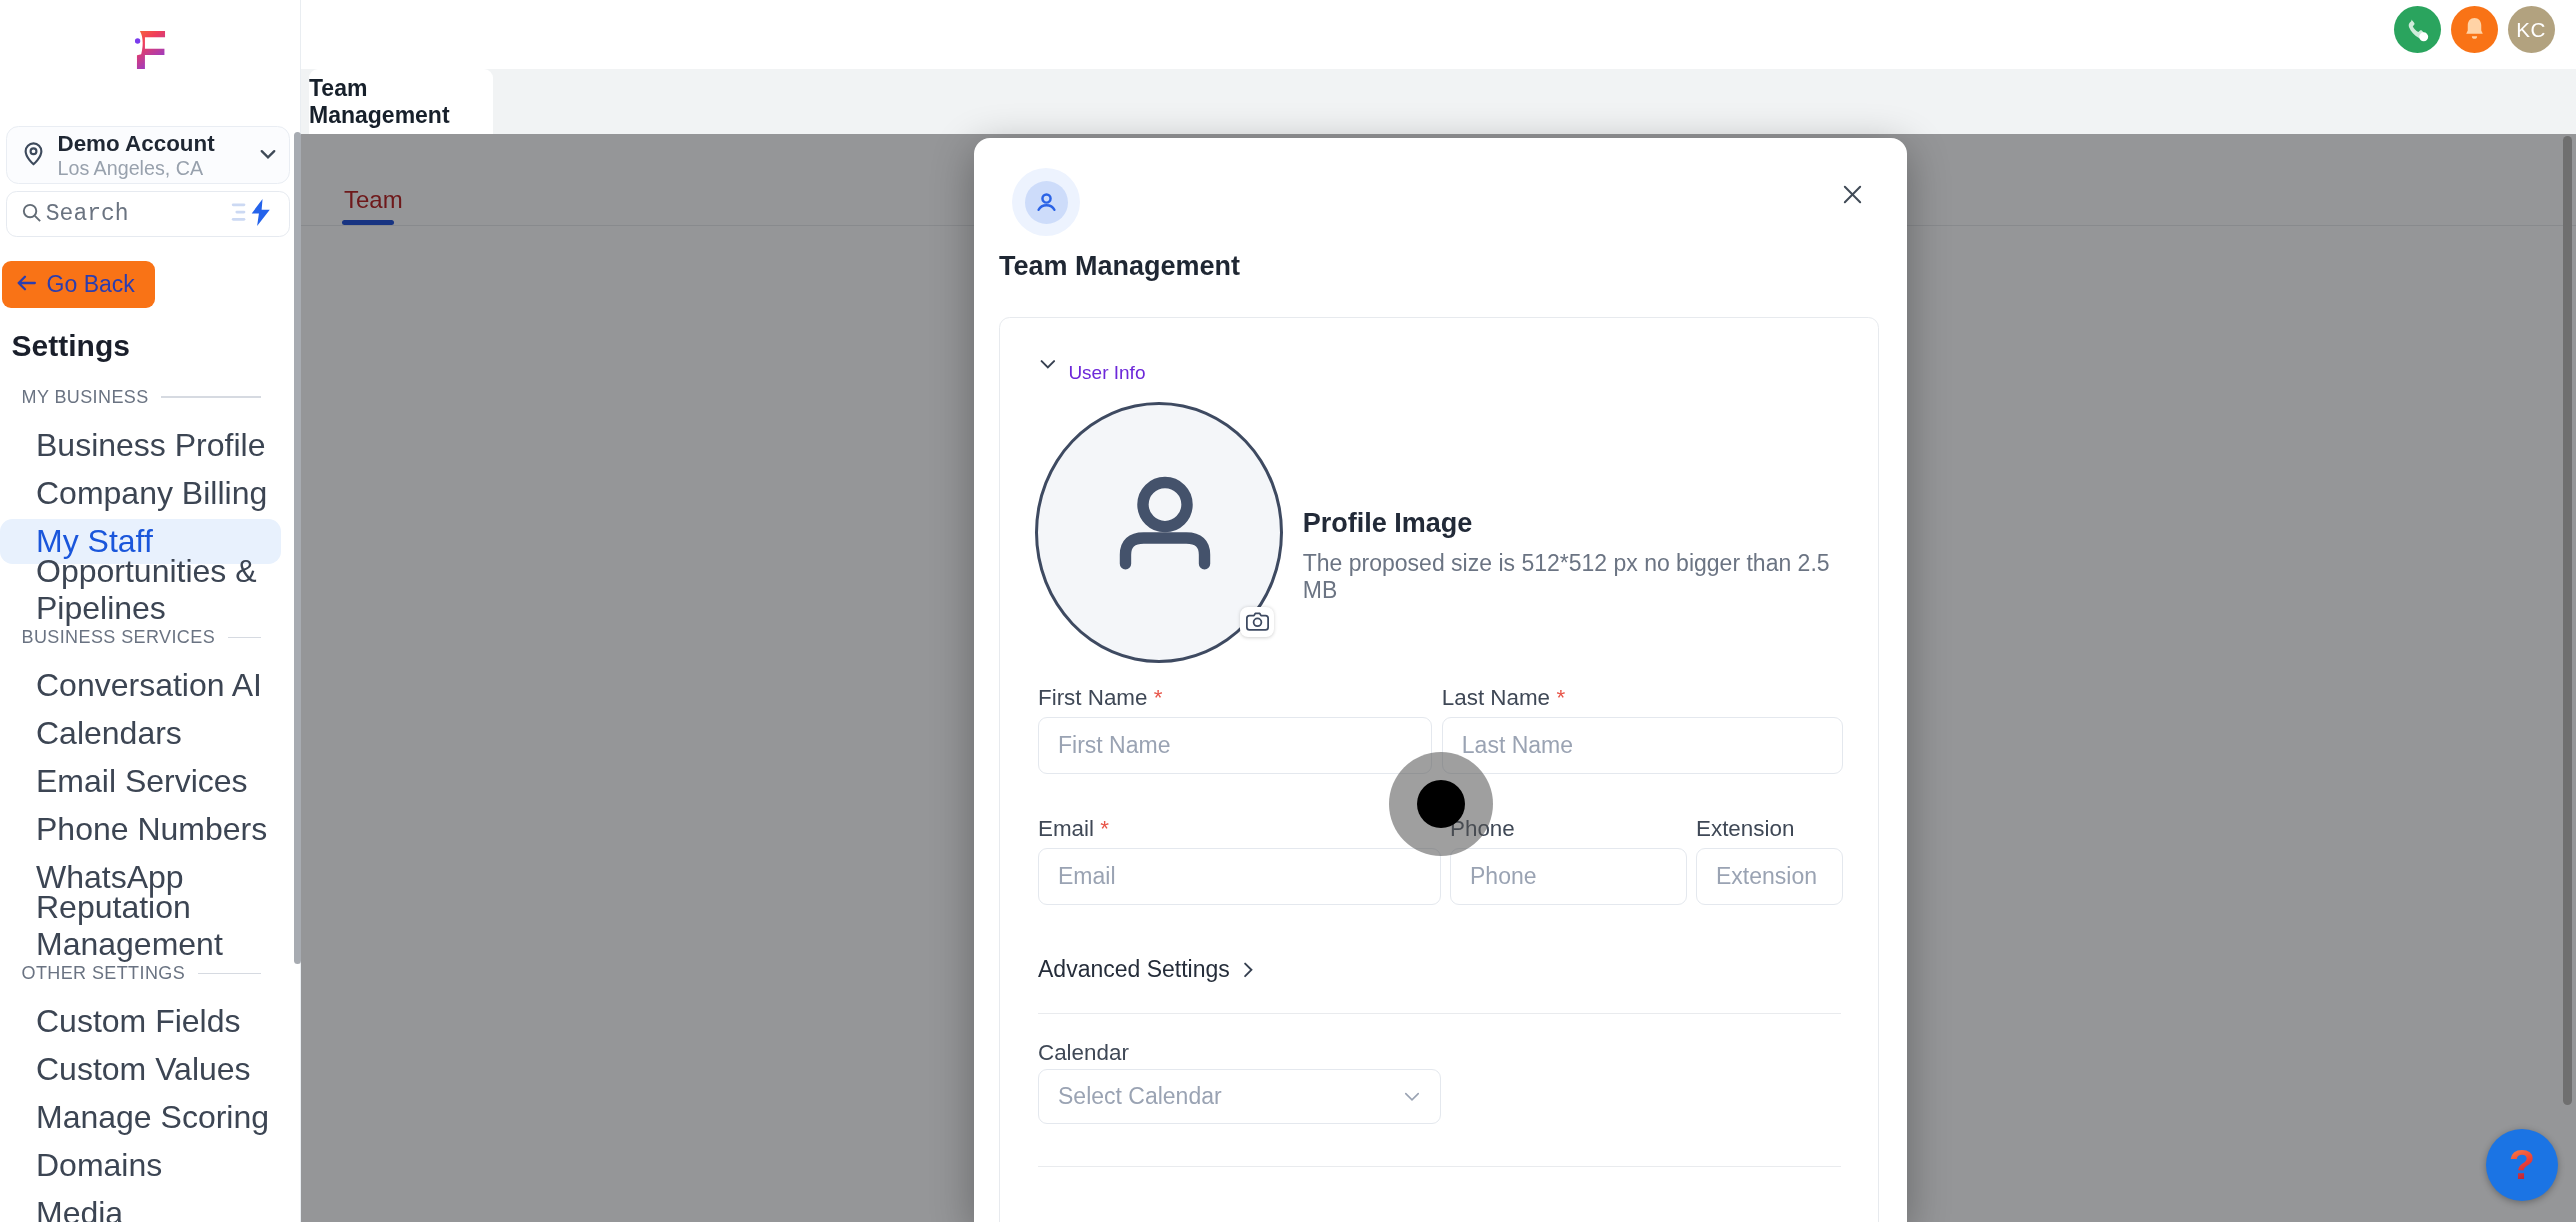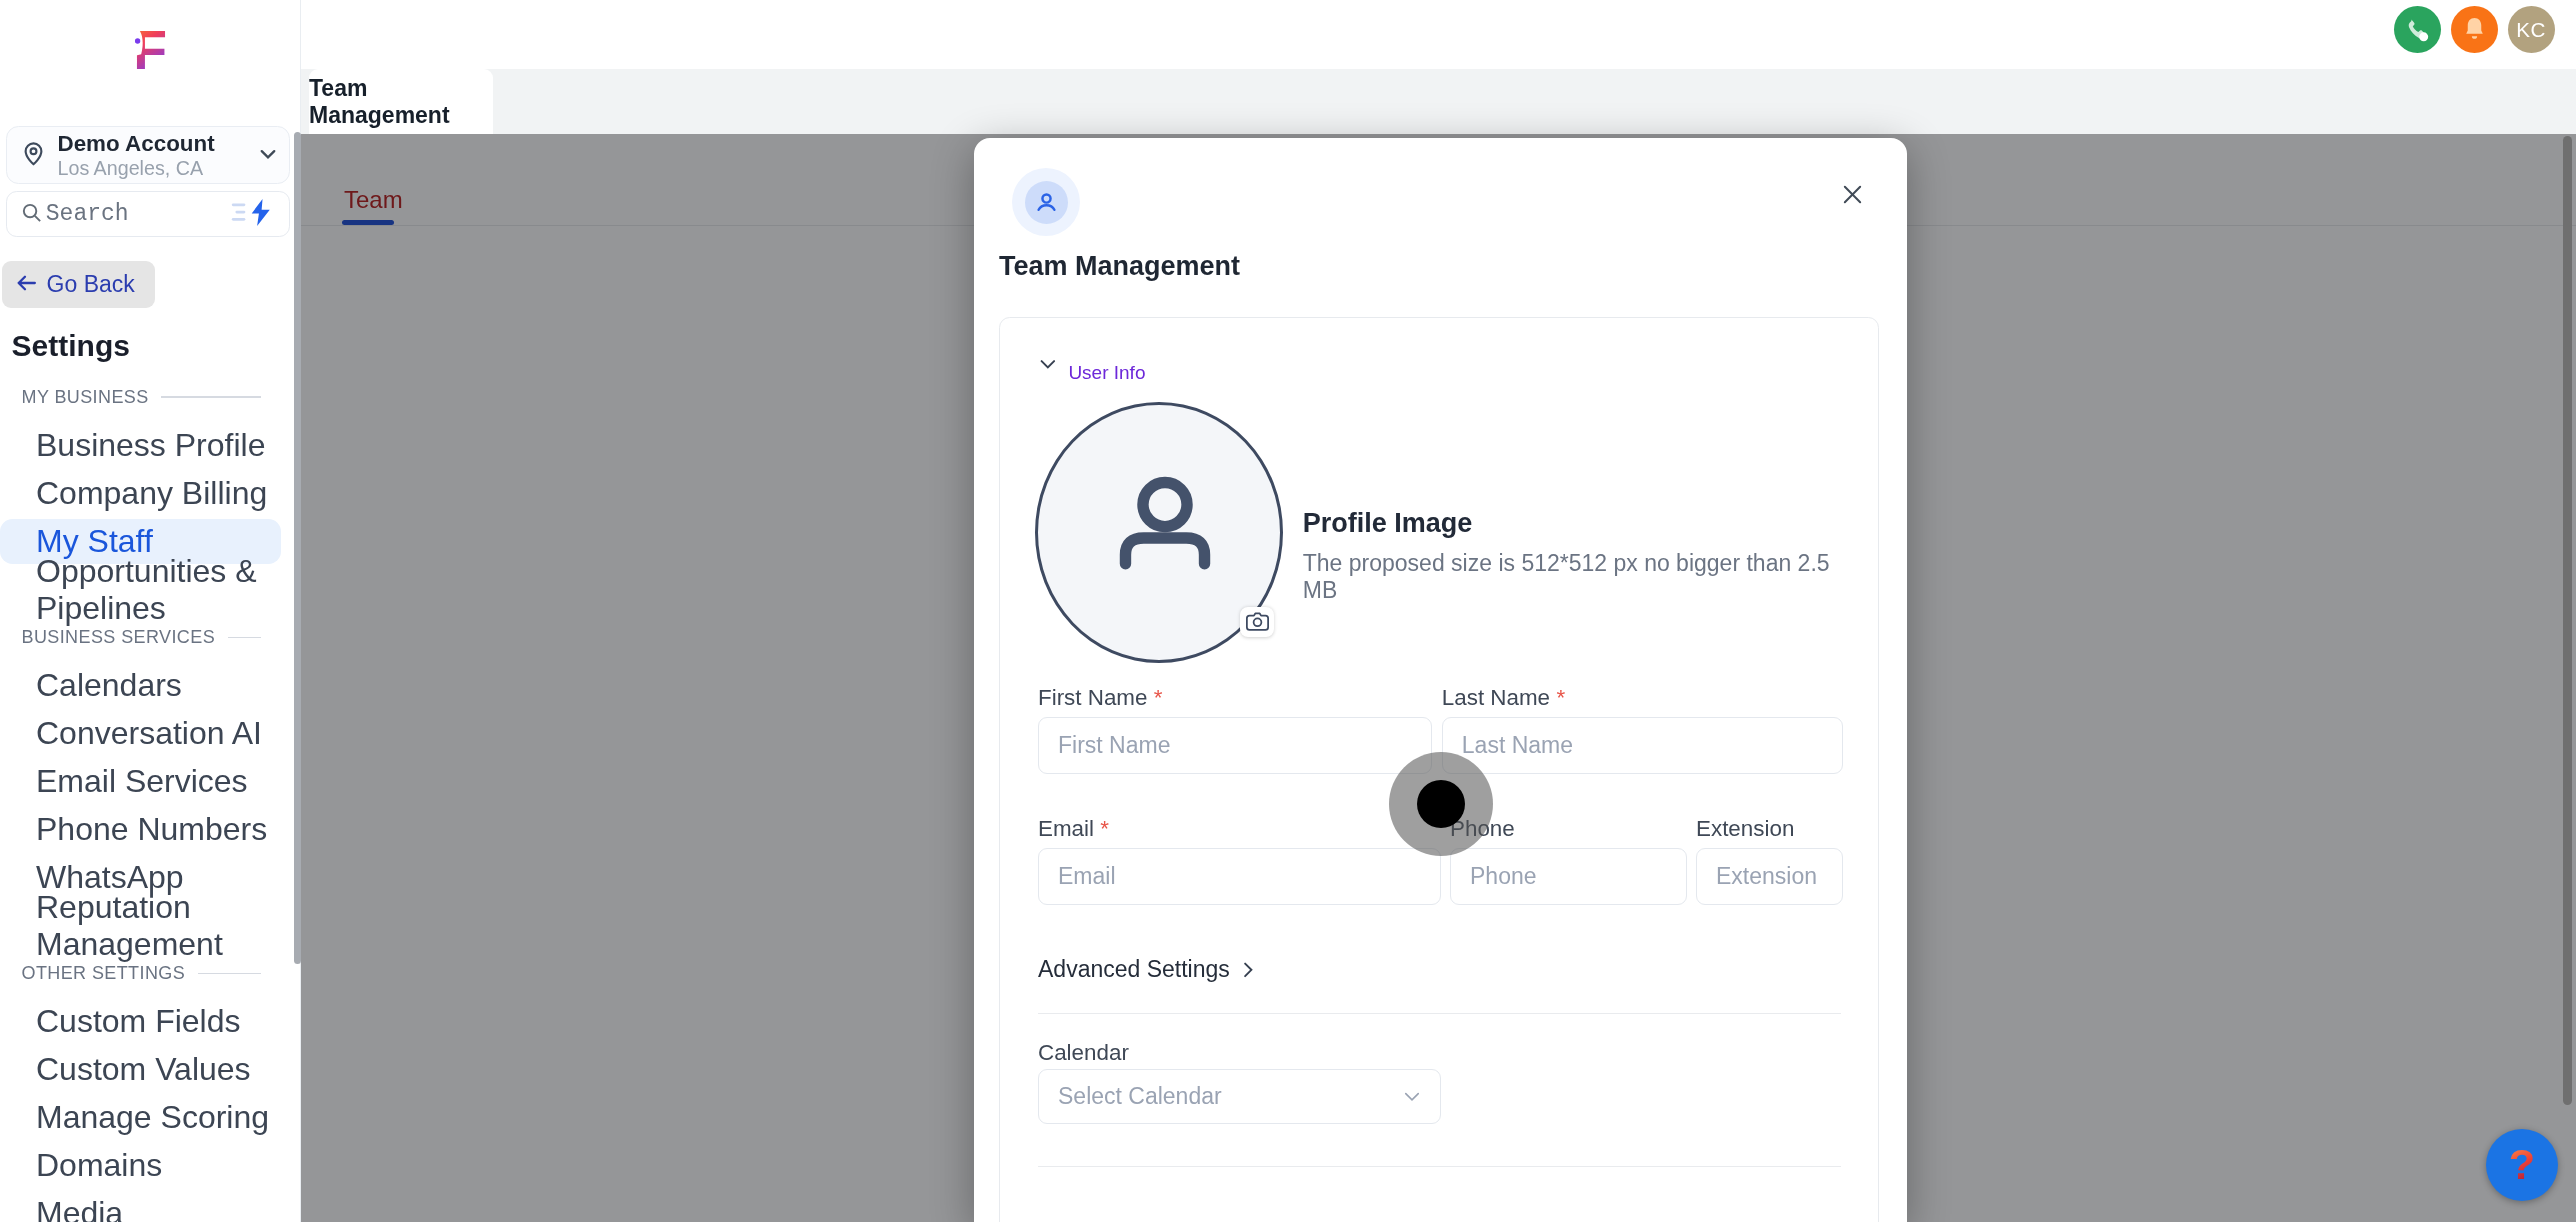--- a/index.html
+++ b/index.html
@@ -17,21 +17,21 @@
   .account-name { font-size:22.4px; font-weight:700; color:#1f2733; line-height:27px; }
   .account-loc  { font-size:19.7px; color:#98a1ad; line-height:22.4px; }
   .search-box { position:absolute; left:6.3px; top:191px; width:284px; height:46px;
                 background:#fff; border:0.9px solid #e6eaf0; border-radius:10.7px;
                 display:flex; align-items:center; padding:0 12.5px; }
   .search-input { border:none; outline:none; flex:1; font-size:23px; color:#222;
                   margin-left:3px; min-width:0; background:transparent;
                   font-family:Liberation Mono, monospace; }
   .search-input::placeholder { color:#6a7380; }
   .go-back { position:absolute; left:1.8px; top:261px; height:47px; padding:0 19.7px 0 14.3px;
-             background:#e5e5e5; border:none; border-radius:9px; display:flex;
+             background:#f97316; border:none; border-radius:9px; display:flex;
              align-items:center; gap:9px; font-size:23px; font-weight:500;
              color:#2b3daf; cursor:pointer; font-family:"Liberation Sans", sans-serif; }
   .settings-title { position:absolute; left:11.6px; top:329px; font-size:30px;
                     font-weight:700; color:#1a1f2b; }
   .nav { position:absolute; left:0; top:373px; width:292px; }
   .nav-row { height:48px; display:flex; align-items:center; padding-left:36px;
              font-size:32px; color:#3c4553; cursor:pointer; }
   .nav-row.active { background:#e8f1fd; border-radius:12.5px; margin-right:10.7px;
                     color:#1a56db; font-weight:500; height:45px; margin-top:1.8px; margin-bottom:1.8px; }
   .nav-header { height:48px; display:flex; align-items:center; padding-left:21.5px;
@@ -203,22 +203,22 @@
     </div>
     <div class="nav-row">Business Profile</div>
     <div class="nav-row">Company Billing</div>
     <div class="nav-row active">My Staff</div>
     <div class="nav-row">Opportunities &amp; Pipelines</div>
 
     <div class="nav-header">
       <span>BUSINESS SERVICES</span>
         <span class="rule"></span>
     </div>
+    <div class="nav-row">Conversation AI</div>
     <div class="nav-row">Calendars</div>
-    <div class="nav-row">Conversation AI</div>
     <div class="nav-row">Email Services</div>
     <div class="nav-row">Phone Numbers</div>
     <div class="nav-row">WhatsApp</div>
     <div class="nav-row">Reputation Management</div>
 
     <div class="nav-header">
       <span>OTHER SETTINGS</span>
         <span class="rule"></span>
     </div>
     <div class="nav-row">Custom Fields</div>

